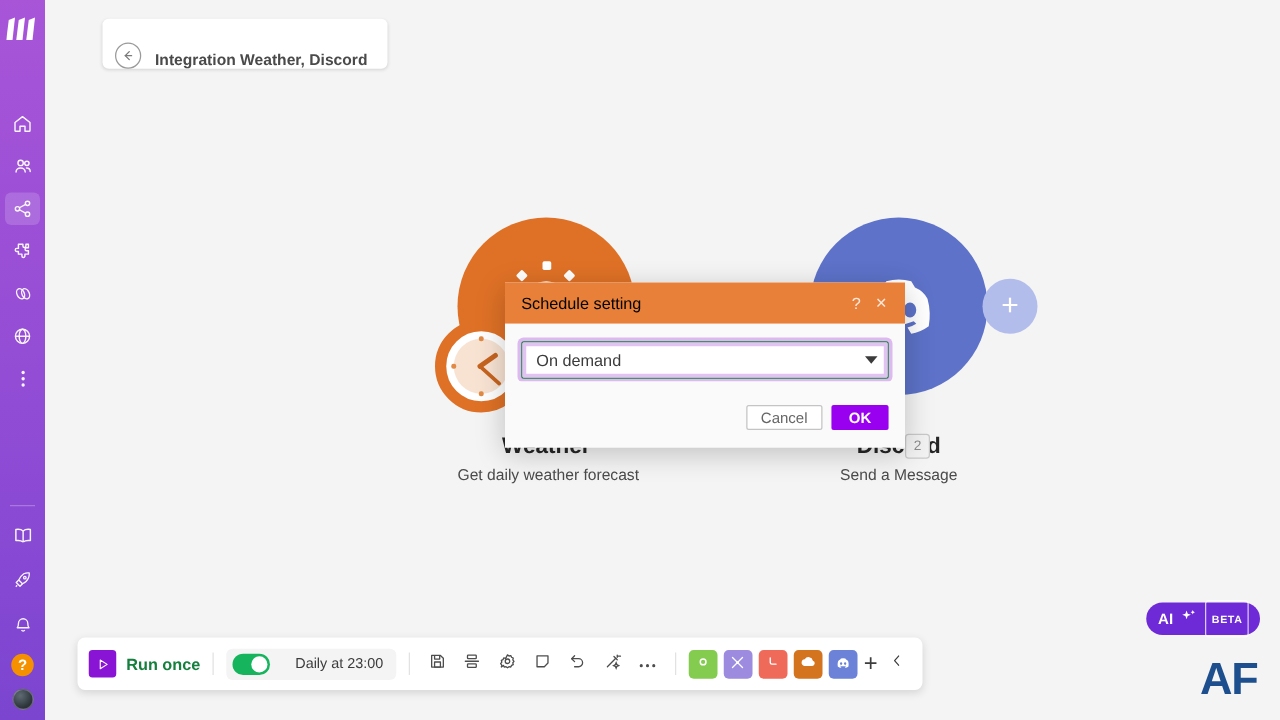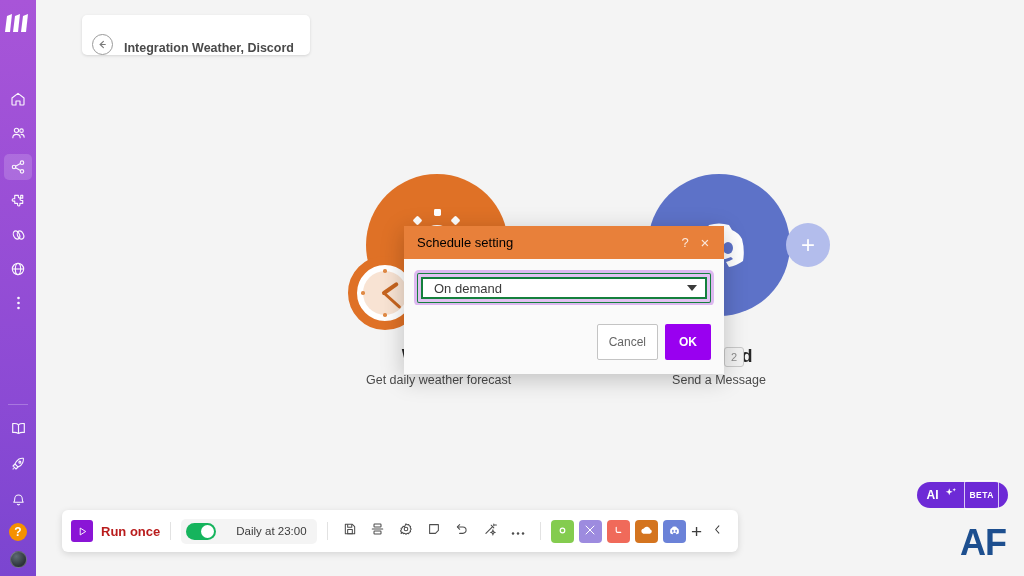--- a/index.html
+++ b/index.html
@@ -138,55 +138,55 @@
   .modal-hdr-btn {
     color: rgba(255,255,255,.82); font-size: 13px; width: 18px; text-align: center;
     line-height: 1;
   }
   .modal-hdr-btn.close { font-size: 15px; margin-left: 2px; }
   .modal-body { padding: 14px 13px 0 13px; background: #fafafa; }
   .field-label { font-size: 12px; font-weight: bold; color: #2c2c2c; margin-bottom: 7px; }
   .req { color: #e05050; font-weight: normal; }
   .select-wrap {
     height: 30px; background: #fff;
-    border: 6px solid #15803d;
+    border: 1px solid #15803d;
     outline: 3px solid #e2c2f2; outline-offset: -4px;
     box-shadow: 0 0 0 3px #ddb9f0;
     border-radius: 2px;
     display: flex; align-items: center; padding: 0 8px 0 11px;
     margin-bottom: 2px;
   }
   .select-value { flex: 1; font-size: 13px; color: #3b3b3b; }
   .caret { width:0; height:0; border-left:5px solid transparent; border-right:5px solid transparent; border-top:6px solid #3b3b3b; }
   .modal-footer {
     display: flex; justify-content: flex-end; align-items: center; gap: 7px;
     padding: 19px 13px 14px 13px; background: #fafafa;
   }
   .btn {
-    height: 36px; border-radius: 2px; font-size: 12px;
+    height: 20px; border-radius: 2px; font-size: 12px;
     display: flex; align-items: center; justify-content: center;
     padding: 0 11px; border: 1px solid transparent; cursor: pointer;
   }
   .btn-cancel { background: #fff; border-color: #c4c4c4; color: #666; }
   .btn-ok { background: #9900f0; color: #fff; font-weight: bold; padding: 0 13px; }
 
   
   .toolbar {
     position: absolute; left: 62px; top: 510px;
     height: 42px; background: #fff; border-radius: 6px;
     box-shadow: 0 2px 7px rgba(0,0,0,.13);
     display: flex; align-items: center; padding: 0 10px 0 9px;
     z-index: 30;
   }
   .run-once { display: flex; align-items: center; gap: 8px; }
   .run-icon {
     width: 22px; height: 22px; border-radius: 3px; background: #8a14d6;
     display: flex; align-items: center; justify-content: center;
   }
-  .run-label { font-size: 13px; font-weight: bold; color: #b91c1c; }
+  .run-label { font-size: 13px; font-weight: bold; color: #15803d; }
   .tb-sep { width: 1px; height: 18px; background: #e2e2e2; margin: 0 10px; }
   .sched {
     display: flex; align-items: center; gap: 20px;
     background: #f4f4f4; border-radius: 5px; padding: 4px 10px 4px 5px;
   }
   .toggle {
     width: 30px; height: 17px; border-radius: 9px; background: #16b45d;
     position: relative;
   }
   .toggle::after {

